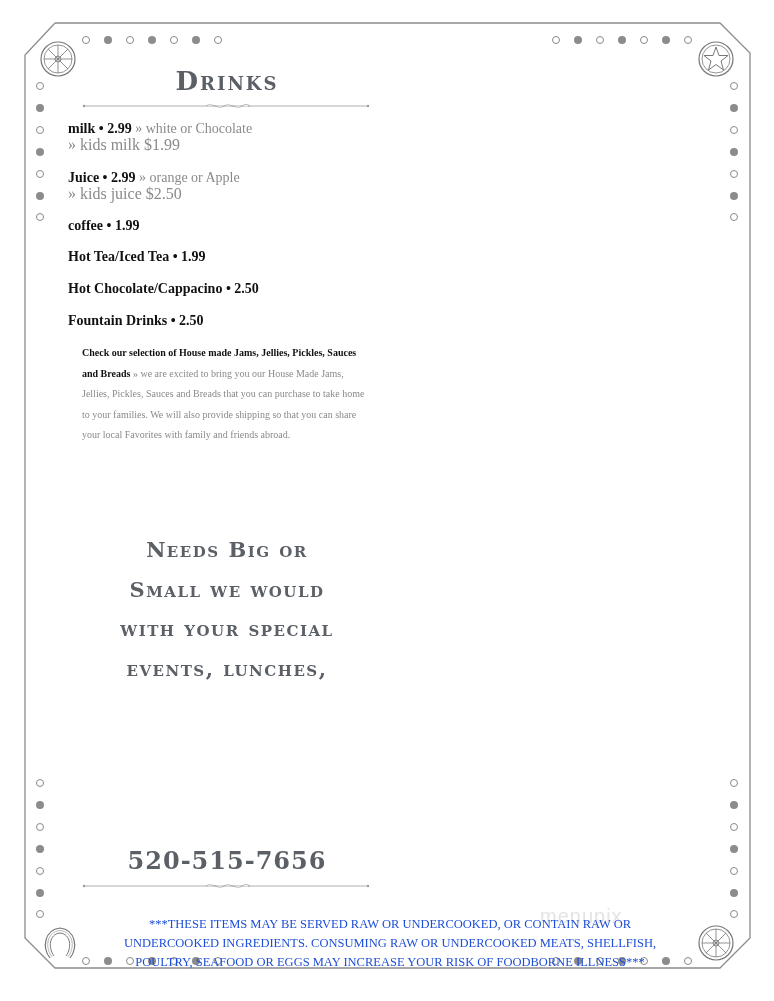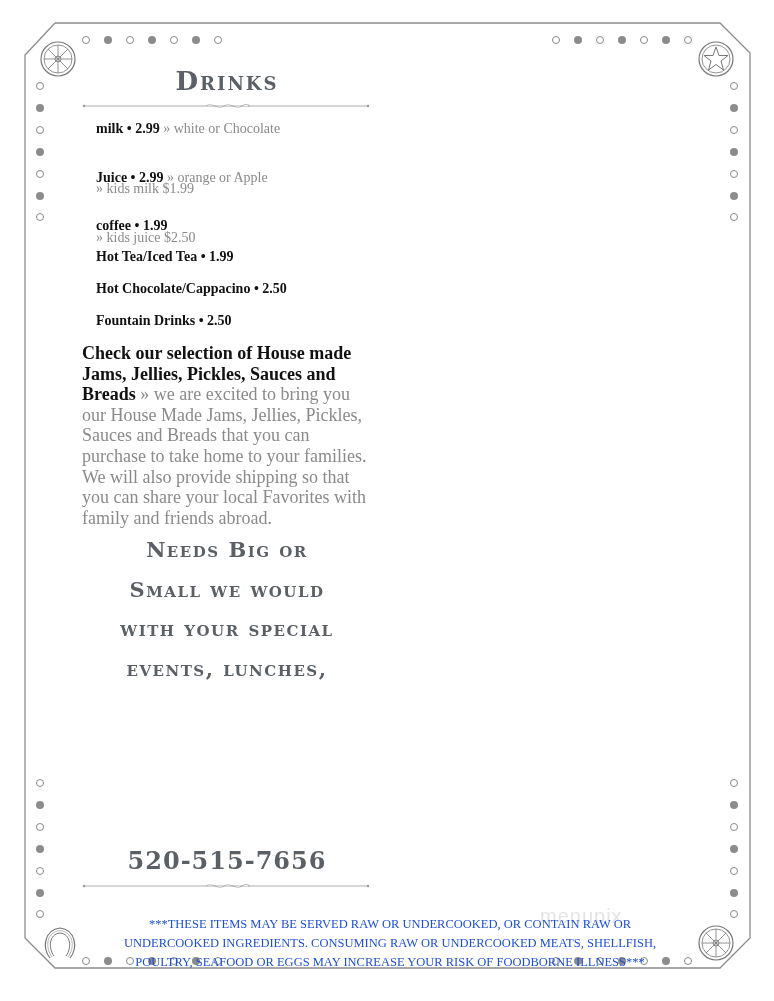--- a/index.html
+++ b/index.html
@@ -3,25 +3,25 @@
 <meta charset="utf-8">
 <style>
   html,body{margin:0;padding:0;background:#ffffff;}
   body{width:774px;height:1001px;position:relative;overflow:hidden;font-family:"DejaVu Serif",serif;}
   .frame{position:absolute;left:0;top:0;width:774px;height:1001px;}
   .dot{position:absolute;width:8px;height:8px;border-radius:50%;box-sizing:border-box;}
   .dot.o{border:1.3px solid #8a8a8a;background:#fff;}
   .dot.f{background:#8c8c8c;}
   .title{position:absolute;left:82px;width:290px;top:66px;text-align:center;font-family:"DejaVu Serif",serif;font-weight:bold;color:#5b5f66;font-size:26px;letter-spacing:2px;font-variant:small-caps;}
   .divider{position:absolute;left:82px;width:288px;height:10px;}
-  .item{position:absolute;left:96px;width:290px;font-family:"Liberation Serif",serif;font-size:14px;color:#111;line-height:18px;}
+  .item{position:absolute;left:68px;width:290px;font-family:"Liberation Serif",serif;font-size:14px;color:#111;line-height:18px;}
   .item b{font-weight:bold;}
   .desc{color:#8a8a8a;font-weight:normal;}
-  .sub{font-size:14px;color:#8a8a8a;display:block;line-height:14px;margin-top:44px;}
-  .para{position:absolute;left:82px;width:290px;top:343px;font-family:"Liberation Serif",serif;font-size:18px;line-height:20.6px;color:#8a8a8a;}
+  .sub{font-size:16px;color:#8a8a8a;display:block;line-height:14px;}
+  .para{position:absolute;left:82px;width:290px;top:343px;font-family:"Liberation Serif",serif;font-size:10px;line-height:20.6px;color:#8a8a8a;}
   .para b{color:#111;}
   .catering{position:absolute;left:82px;width:290px;top:530px;text-align:center;font-family:"DejaVu Serif",serif;font-weight:bold;color:#5b5f66;font-size:21px;line-height:39.7px;letter-spacing:1.5px;font-variant:small-caps;}
   .phone{position:absolute;left:82px;width:290px;top:846px;text-align:center;font-family:"DejaVu Serif",serif;font-weight:bold;color:#5b5f66;font-size:24px;letter-spacing:1px;}
   .disclaimer{position:absolute;left:90px;width:600px;top:915px;text-align:center;font-family:Liberation Serif, serif;font-size:12.5px;line-height:19px;color:#1d4ed8;text-transform:uppercase;}
   .watermark{position:absolute;left:540px;top:905px;font-family:"Liberation Sans",sans-serif;font-size:20px;color:#e4e4e4;letter-spacing:1px;}
   .badge{position:absolute;}
 </style>
 </head>
 <body>
 

